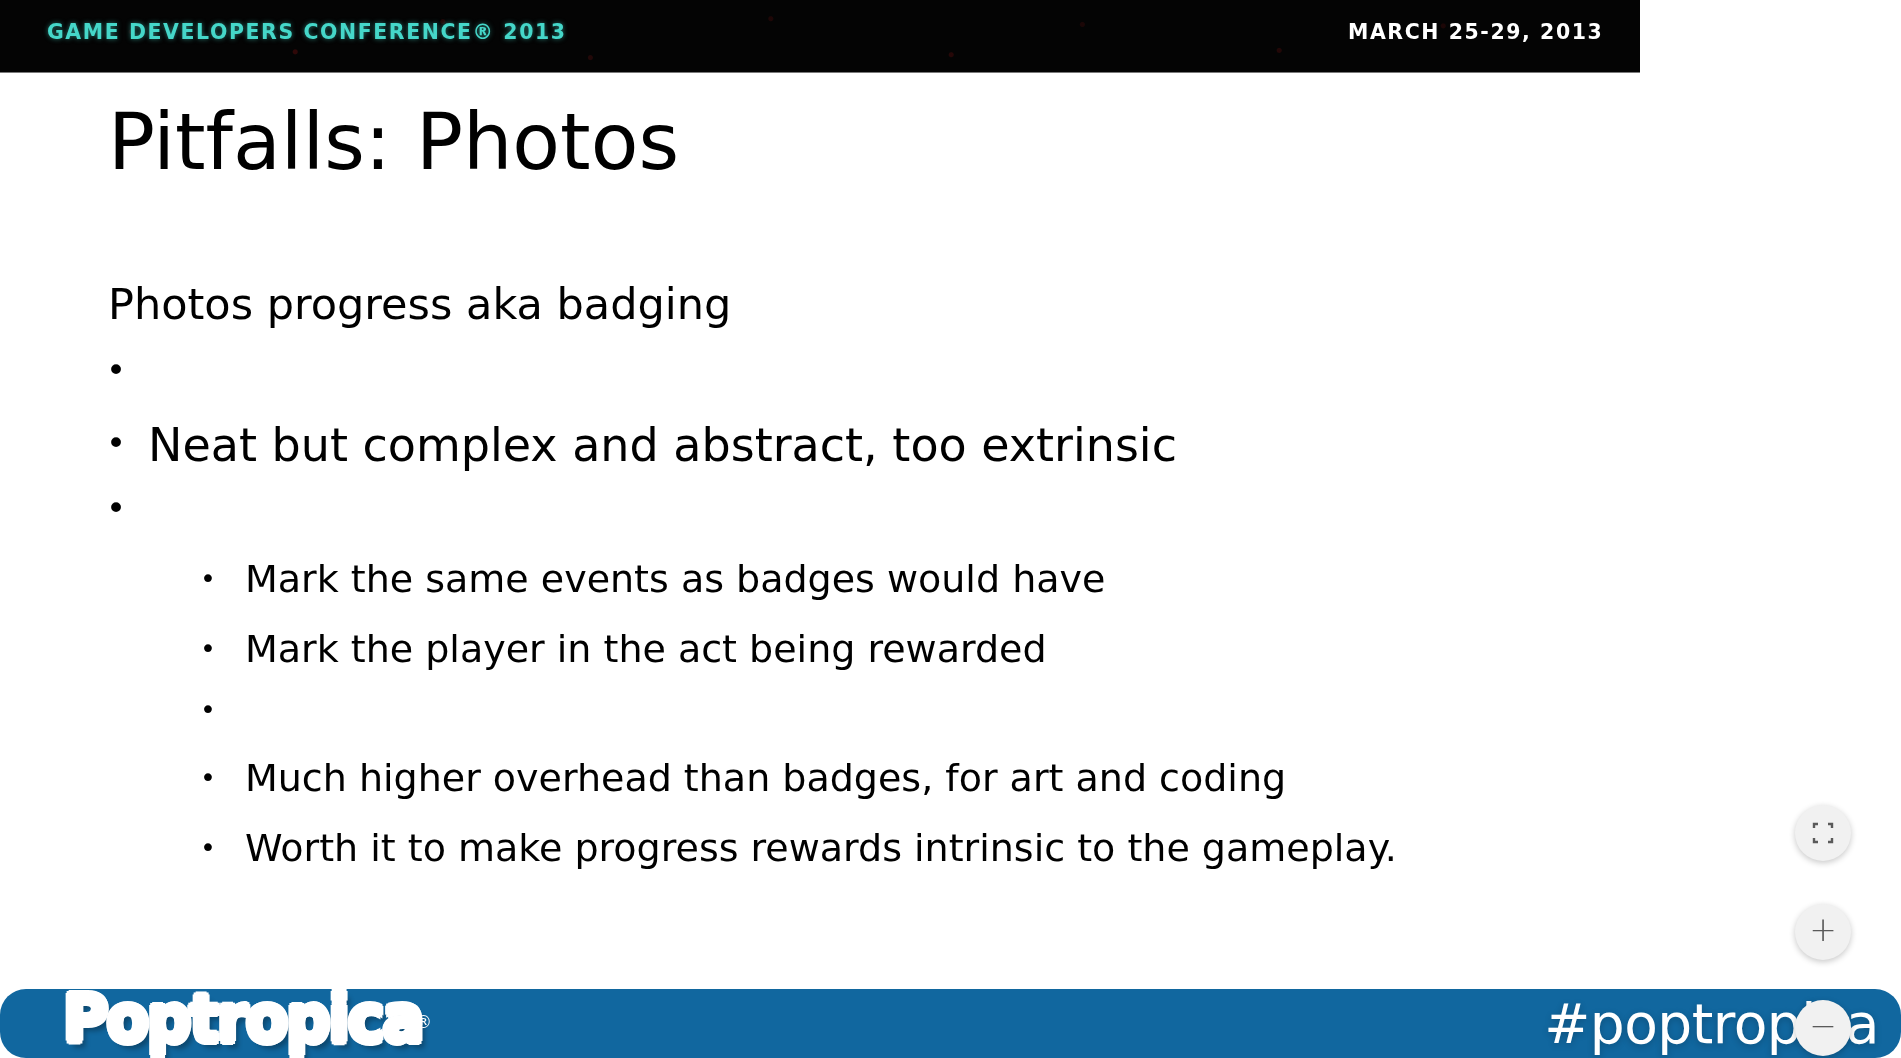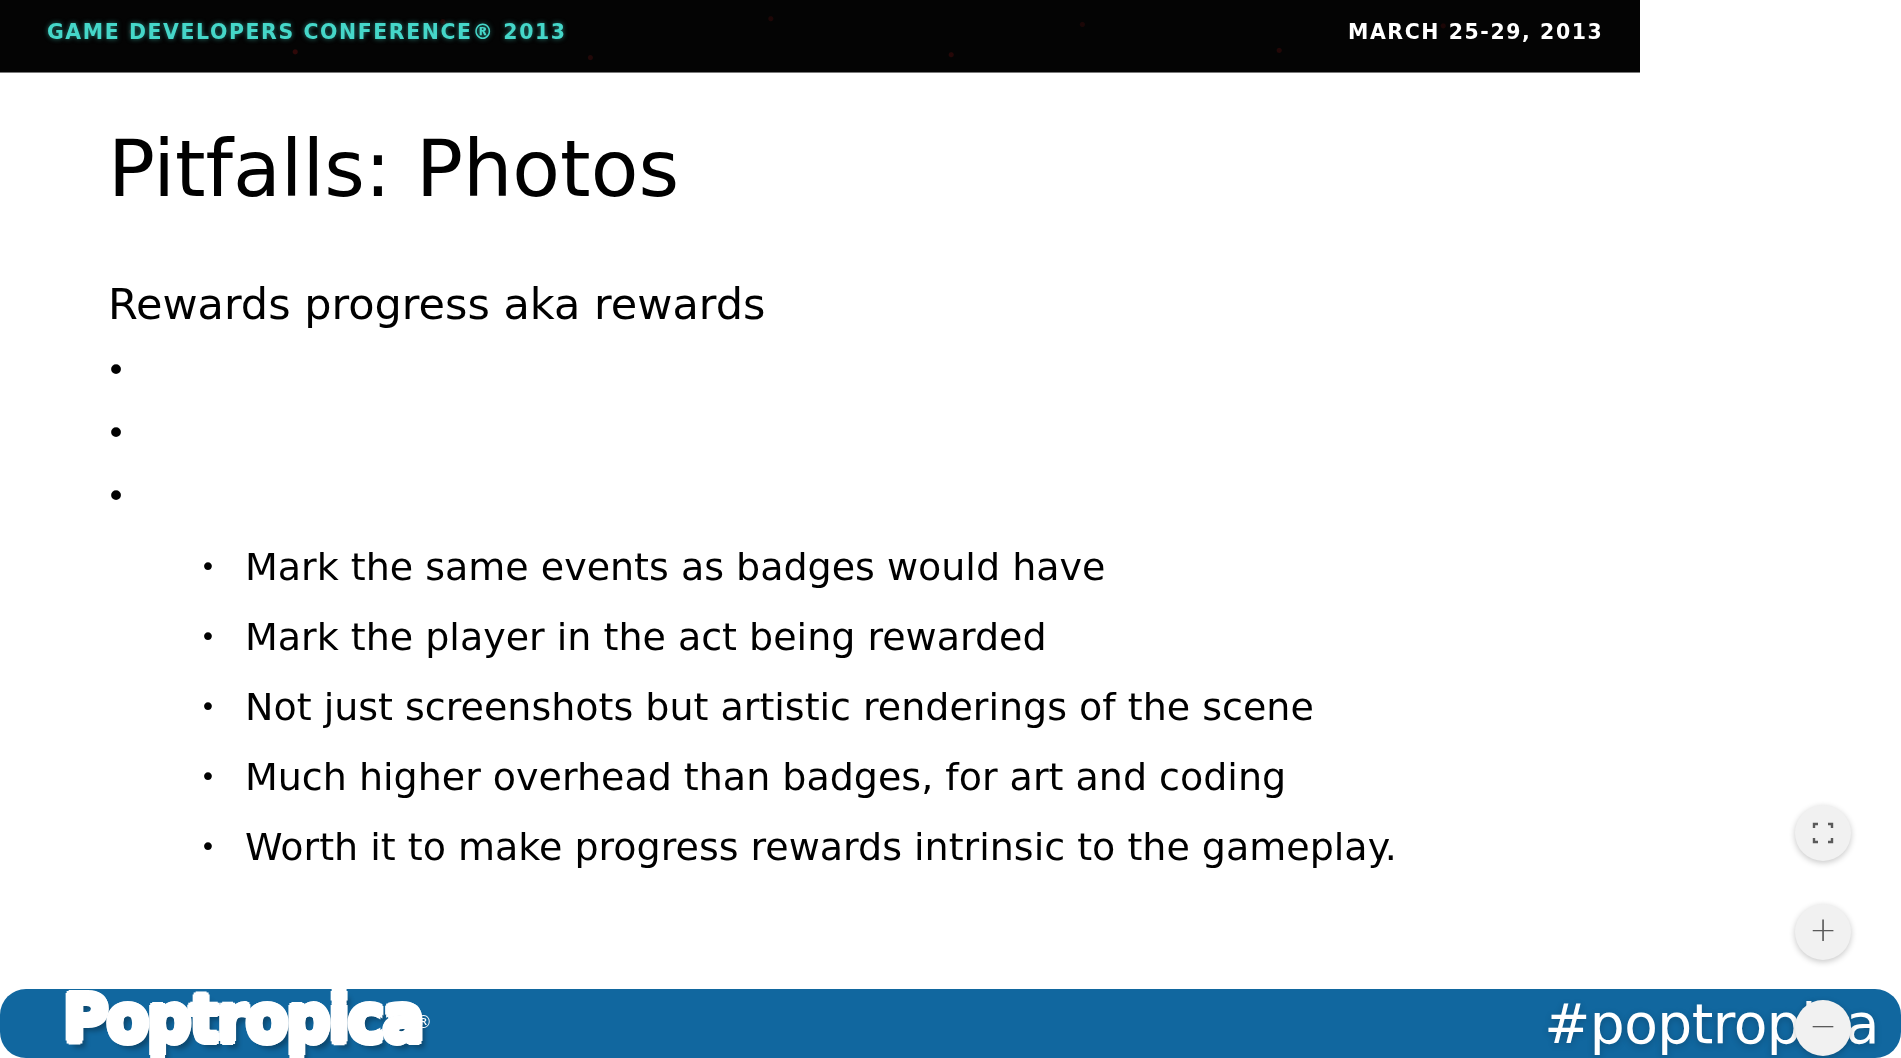--- a/index.html
+++ b/index.html
@@ -58,21 +58,20 @@
   
   #slide-title {
     position:absolute;
     left:108px; top:100px;
     font-size:78px;
     font-weight:normal;
     color:#000000;
     letter-spacing:0px;
     line-height:1.08;
     white-space:nowrap;
-    margin-top:27px;
   }
 
   #body-block {
     position:absolute;
     left:106px; top:283px;
     width:1740px;
   }
 
   .line {
     display:flex;
@@ -186,48 +185,48 @@
     <div class="gdc-type" id="gdc-brand">GAME DEVELOPERS CONFERENCE® 2013</div>
     <div class="gdc-type" id="gdc-dates">MARCH 25-29, 2013</div>
     <div class="gdc-type" id="gdc-url">GDCONF.COM</div>
   </div>
 
   <h1 id="slide-title">Pitfalls: Photos</h1>
 
   <div id="body-block">
 
     <div class="line lvl0">
-      <span class="txt">Rewards progress aka rewards</span>
+      <span class="txt">Photos progress aka badging</span>
     </div>
 
     <div class="line lvl1">
       <span class="bullet">•</span>
     </div>
 
     <div class="line lvl1">
       <span class="bullet">•</span>
+      <span class="txt">Neat but complex and abstract, too extrinsic</span>
     </div>
 
     <div class="line lvl1">
       <span class="bullet">•</span>
     </div>
 
     <div class="line lvl2">
       <span class="bullet">•</span>
       <span class="txt">Mark the same events as badges would have</span>
     </div>
 
     <div class="line lvl2">
       <span class="bullet">•</span>
       <span class="txt">Mark the player in the act being rewarded</span>
     </div>
 
     <div class="line lvl2">
       <span class="bullet">•</span>
-      <span class="txt">Not just screenshots but artistic renderings of the scene</span>
     </div>
 
     <div class="line lvl2">
       <span class="bullet">•</span>
       <span class="txt">Much higher overhead than badges, for art and coding</span>
     </div>
 
     <div class="line lvl2">
       <span class="bullet">•</span>
       <span class="txt">Worth it to make progress rewards intrinsic to the gameplay.</span>

